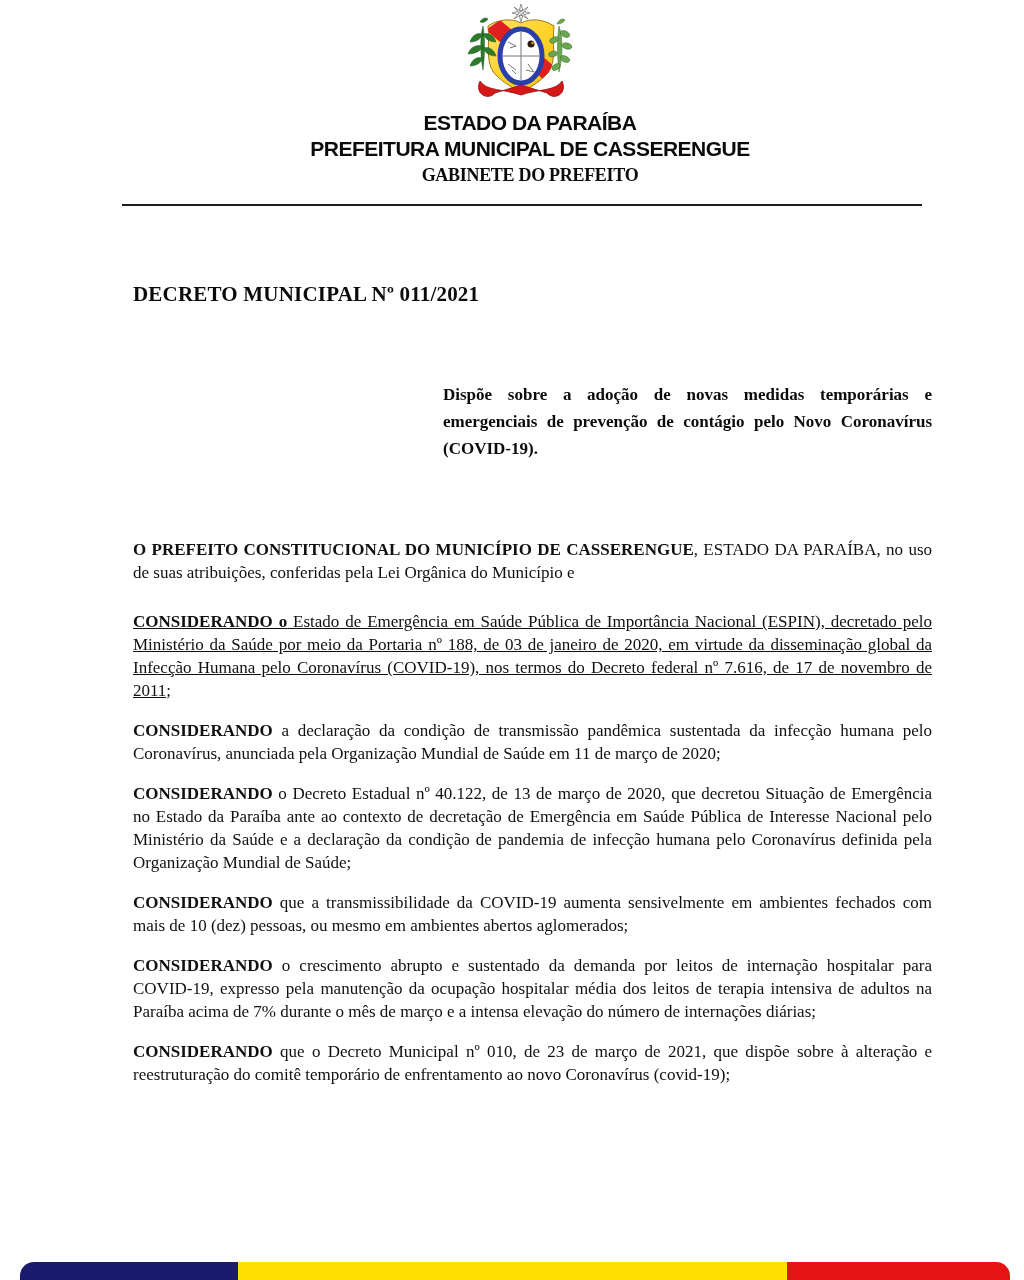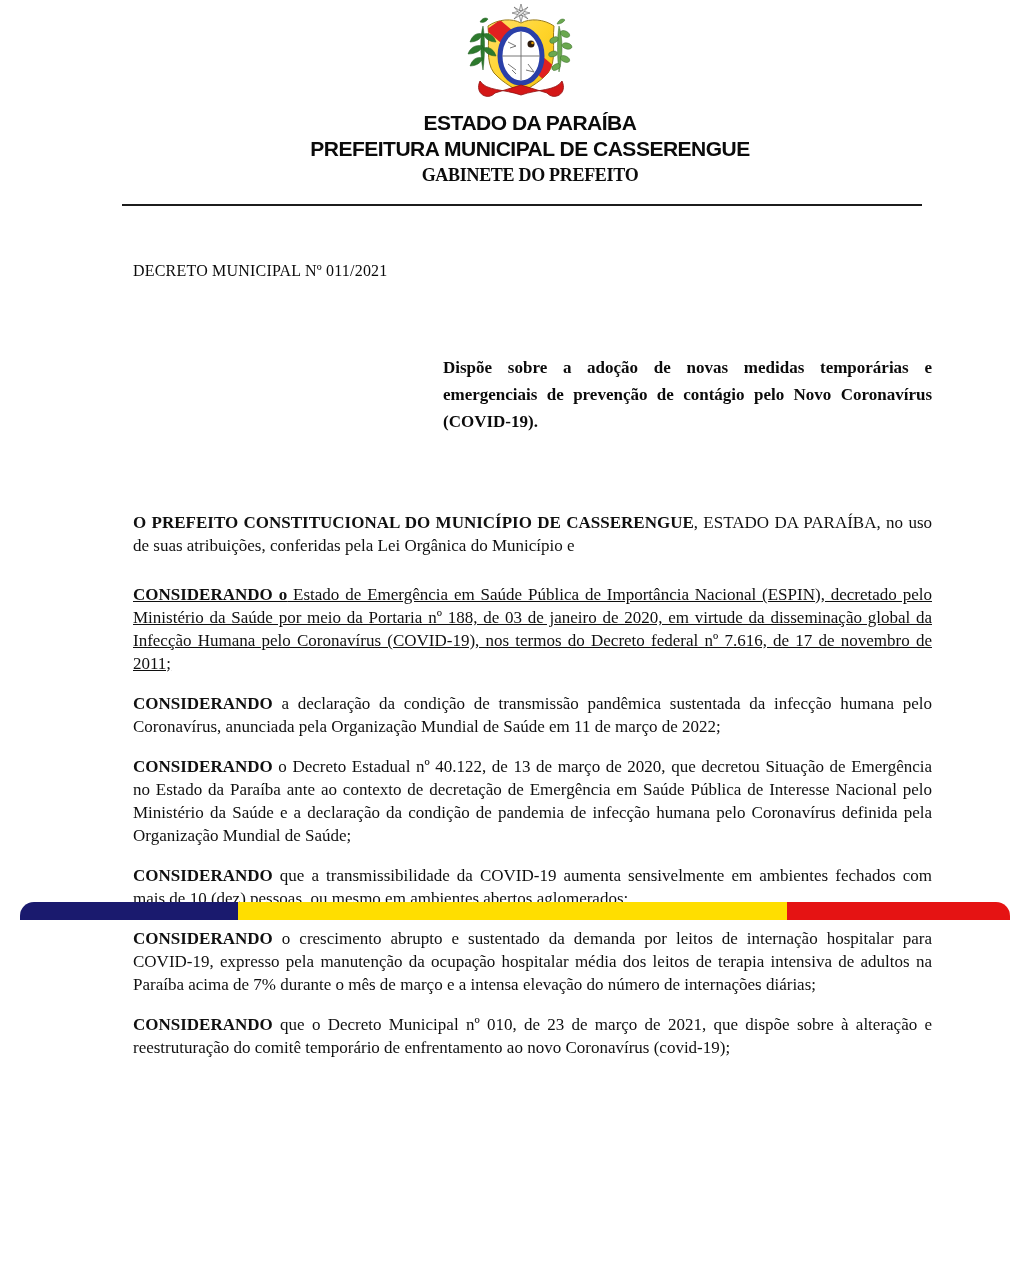--- a/index.html
+++ b/index.html
@@ -1,38 +1,38 @@
 <!DOCTYPE html>
 <html><head>
 <meta charset="utf-8">
 <style>
   html,body{margin:0;padding:0;}
   body{
     width:1024px;height:1280px;position:relative;background:#ffffff;
     overflow:hidden;font-family:"Liberation Serif",serif;color:#101010;
   }
-  .page{position:relative;width:1024px;height:920px;}
+  .page{position:relative;width:1024px;height:1280px;}
   .crest-wrap{width:100%;text-align:center;padding-top:4px;}
   .crest-wrap svg{display:inline-block;margin-left:18px;}
   .org-block{text-align:center;padding-left:36px;margin-top:2px;}
   .org-sans{
     font-family:"Liberation Sans",sans-serif;font-weight:bold;
     font-size:21px;line-height:26px;letter-spacing:-0.5px;color:#0b0b0b;
   }
   .org-serif{
     font-family:"Liberation Serif",serif;font-weight:bold;
     font-size:18px;line-height:27px;letter-spacing:-0.3px;color:#0b0b0b;
   }
   .head-rule{
     margin:15px 0 0 122px;width:800px;height:0;
     border-top:2px solid #1c1c1c;
   }
   .doc-body{padding:0 92px 0 133px;}
   .doc-title{
-    margin-top:56px;font-weight:normal;font-size:16px;color:#0b0b0b;
+    margin-top:76px;font-weight:bold;font-size:21px;color:#0b0b0b;
     letter-spacing:0.2px;
   }
   .ementa{
     margin:74px 0 0 310px;width:489px;font-weight:bold;font-size:17px;
     line-height:27px;text-align:justify;color:#0b0b0b;
   }
   .preamble{
     margin-top:76px;font-size:17px;line-height:23px;text-align:justify;
   }
   .recital{
@@ -131,21 +131,21 @@
     <div class="doc-title">DECRETO MUNICIPAL Nº 011/2021</div>
 
     <div class="ementa">Dispõe sobre a adoção de novas medidas temporárias e emergenciais de prevenção de contágio pelo Novo Coronavírus (COVID-19).</div>
 
     <p class="preamble"><span class="lead">O PREFEITO CONSTITUCIONAL DO MUNICÍPIO DE CASSERENGUE</span><span>, ESTADO DA PARAÍBA, no uso de suas atribuições, conferidas pela Lei Orgânica do Município e</span></p>
 
     <div>
 
         <p class="recital"><span class="lead">CONSIDERANDO o</span><span> Estado de Emergência em Saúde Pública de Importância Nacional (ESPIN), decretado pelo Ministério da Saúde por meio da Portaria nº 188, de 03 de janeiro de 2020, em virtude da disseminação global da Infecção Humana pelo Coronavírus (COVID-19), nos termos do Decreto federal nº 7.616, de 17 de novembro de 2011;</span></p>
 
-        <p class="recital"><span class="lead">CONSIDERANDO</span><span> a declaração da condição de transmissão pandêmica sustentada da infecção humana pelo Coronavírus, anunciada pela Organização Mundial de Saúde em 11 de março de 2022;</span></p>
+        <p class="recital"><span class="lead">CONSIDERANDO</span><span> a declaração da condição de transmissão pandêmica sustentada da infecção humana pelo Coronavírus, anunciada pela Organização Mundial de Saúde em 11 de março de 2020;</span></p>
 
         <p class="recital"><span class="lead">CONSIDERANDO</span><span> o Decreto Estadual nº 40.122, de 13 de março de 2020, que decretou Situação de Emergência no Estado da Paraíba ante ao contexto de decretação de Emergência em Saúde Pública de Interesse Nacional pelo Ministério da Saúde e a declaração da condição de pandemia de infecção humana pelo Coronavírus definida pela Organização Mundial de Saúde;</span></p>
 
         <p class="recital"><span class="lead">CONSIDERANDO</span><span> que a transmissibilidade da COVID-19 aumenta sensivelmente em ambientes fechados com mais de 10 (dez) pessoas, ou mesmo em ambientes abertos aglomerados;</span></p>
 
 
         <p class="recital"><span class="lead">CONSIDERANDO</span><span> o crescimento abrupto e sustentado da demanda por leitos de internação hospitalar para COVID-19, expresso pela manutenção da ocupação hospitalar média dos leitos de terapia intensiva de adultos na Paraíba acima de 7% durante o mês de março e a intensa elevação do número de internações diárias;</span></p>
 
 
         <p class="recital"><span class="lead">CONSIDERANDO</span><span> que o Decreto Municipal nº 010, de 23 de março de 2021, que dispõe sobre à alteração e reestruturação do comitê temporário de enfrentamento ao novo Coronavírus (covid-19);</span></p>

